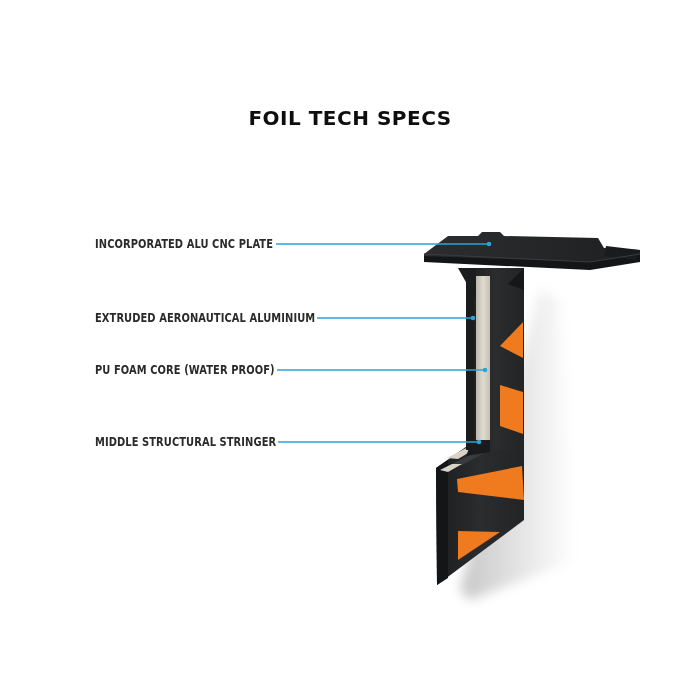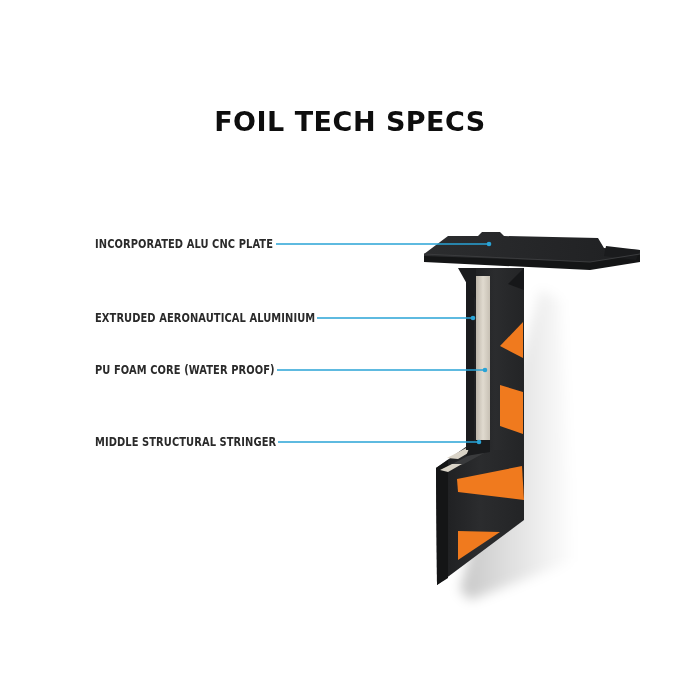--- a/index.html
+++ b/index.html
@@ -1,19 +1,19 @@
 <!DOCTYPE html>
 <html><head>
   <meta charset="utf-8">
   <style>
     html, body { margin: 0; padding: 0; background: #ffffff; }
     body { width: 700px; height: 700px; position: relative; overflow: hidden; font-family: "DejaVu Sans", sans-serif; }
     .title {
       position: absolute; left: 0; width: 700px; top: 106px; text-align: center;
-      font-family: "DejaVu Sans", sans-serif; font-weight: bold; font-size: 27px;
+      font-family: "DejaVu Sans", sans-serif; font-weight: bold; font-size: 20px;
       letter-spacing: 0.5px; color: #0e0e0e;
     }
     .label {
       position: absolute; left: 95px;
       font-family: "DejaVu Sans", sans-serif; font-weight: bold;
       font-size: 11.5px; color: #2a2a2a; letter-spacing: 0.1px;
       transform: scaleX(0.86); transform-origin: left center; white-space: nowrap;
       line-height: 14px;
     }
     svg.art { position: absolute; left: 0; top: 0; }

